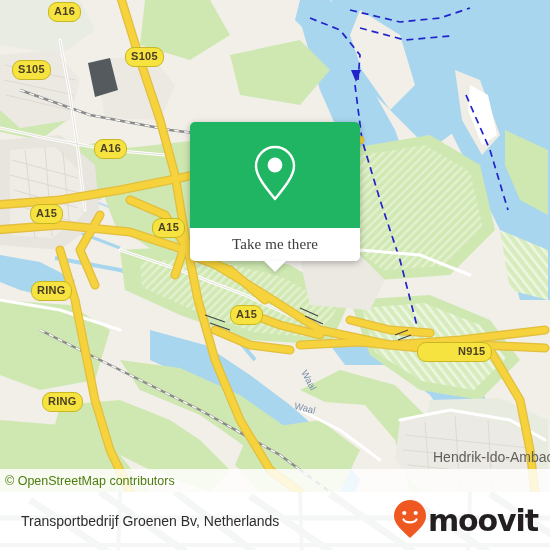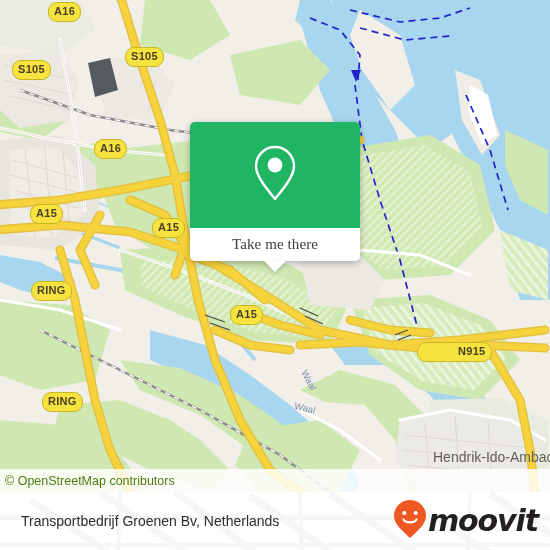--- a/index.html
+++ b/index.html
@@ -135,21 +135,20 @@
     z-index: 2;
   }
   .brand-word {
     font-size: 30px;
     font-weight: bold;
     color: #231f20;
     letter-spacing: -1.1px;
     font-family: "DejaVu Sans", sans-serif;
     margin-left: 1px;
     line-height: 1;
-    font-style: italic;
   }
 </style>
 </head>
 <body>
 
 <div id="root">
 
   <div class="map">
     <svg width="550" height="492" viewBox="0 0 550 492">
       <defs>

